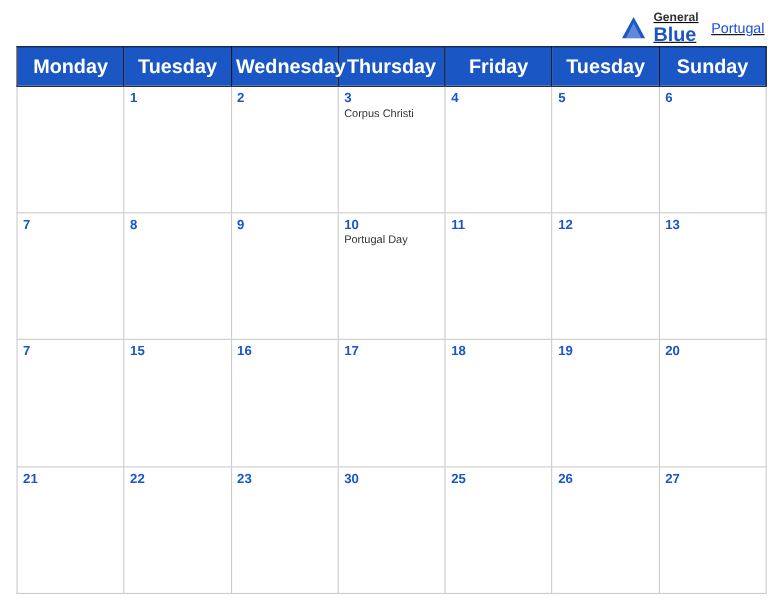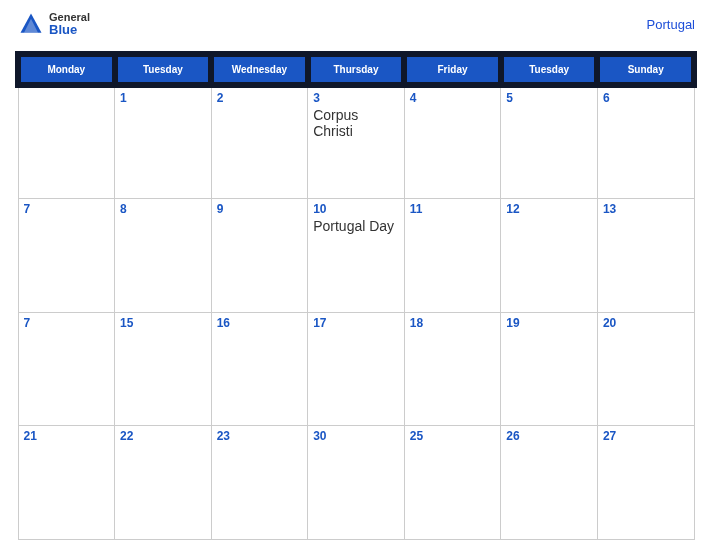--- a/index.html
+++ b/index.html
@@ -8,37 +8,38 @@
       background: #fff;
       width: 712px;
       height: 550px;
       display: flex;
       flex-direction: column;
       padding: 10px 15px 10px 15px;
     }
     .header {
       display: flex;
       align-items: center;
-      justify-content: space-between;
-      margin-bottom: 13px;
+      justify-content: flex-end;
+      margin-bottom: 0;
       padding: 0 2px;
+      text-decoration: underline;
     }
     .logo {
       display: flex;
       align-items: center;
       gap: 4px;
     }
     .logo-text {
       display: flex;
       flex-direction: column;
       font-size: 11px;
       line-height: 1.1;
     }
     .logo-general { color: #333; font-weight: bold; font-size: 11px; }
-    .logo-blue { color: #1a56c4; font-weight: bold; font-size: 13px; }
+    .logo-blue { color: #1a56c4; font-weight: bold; font-size: 18px; }
     .logo-icon {
       width: 28px;
       height: 28px;
     }
     .title {
       font-size: 26px;
       font-weight: bold;
       color: #333;
       text-align: center;
       flex: 1;
@@ -52,41 +53,41 @@
     .calendar {
       border: 1px solid #ccc;
       border-collapse: collapse;
       width: 100%;
       flex: 1;
       table-layout: fixed;
     }
     .calendar th {
       background-color: #1a56c4;
       color: #fff;
-      font-size: 10px;
+      font-size: 18px;
       font-weight: bold;
       padding: 7px 4px;
       text-align: center;
-      border: 6px solid #0f172a;
+      border: 1px solid #0f172a;
     }
     .calendar td {
       border: 1px solid #ccc;
       vertical-align: top;
       padding: 3px 5px;
       height: 75px;
       background: #fff;
     }
     .day-num {
       font-size: 12px;
       font-weight: bold;
       color: #1a56c4;
       display: block;
     }
     .holiday {
-      font-size: 14px;
+      font-size: 10px;
       color: #333;
       margin-top: 2px;
       display: block;
     }
     tr.data-row td { background: #fff; }
   </style>
 </head>
 <body>
 
 <div class="header">

